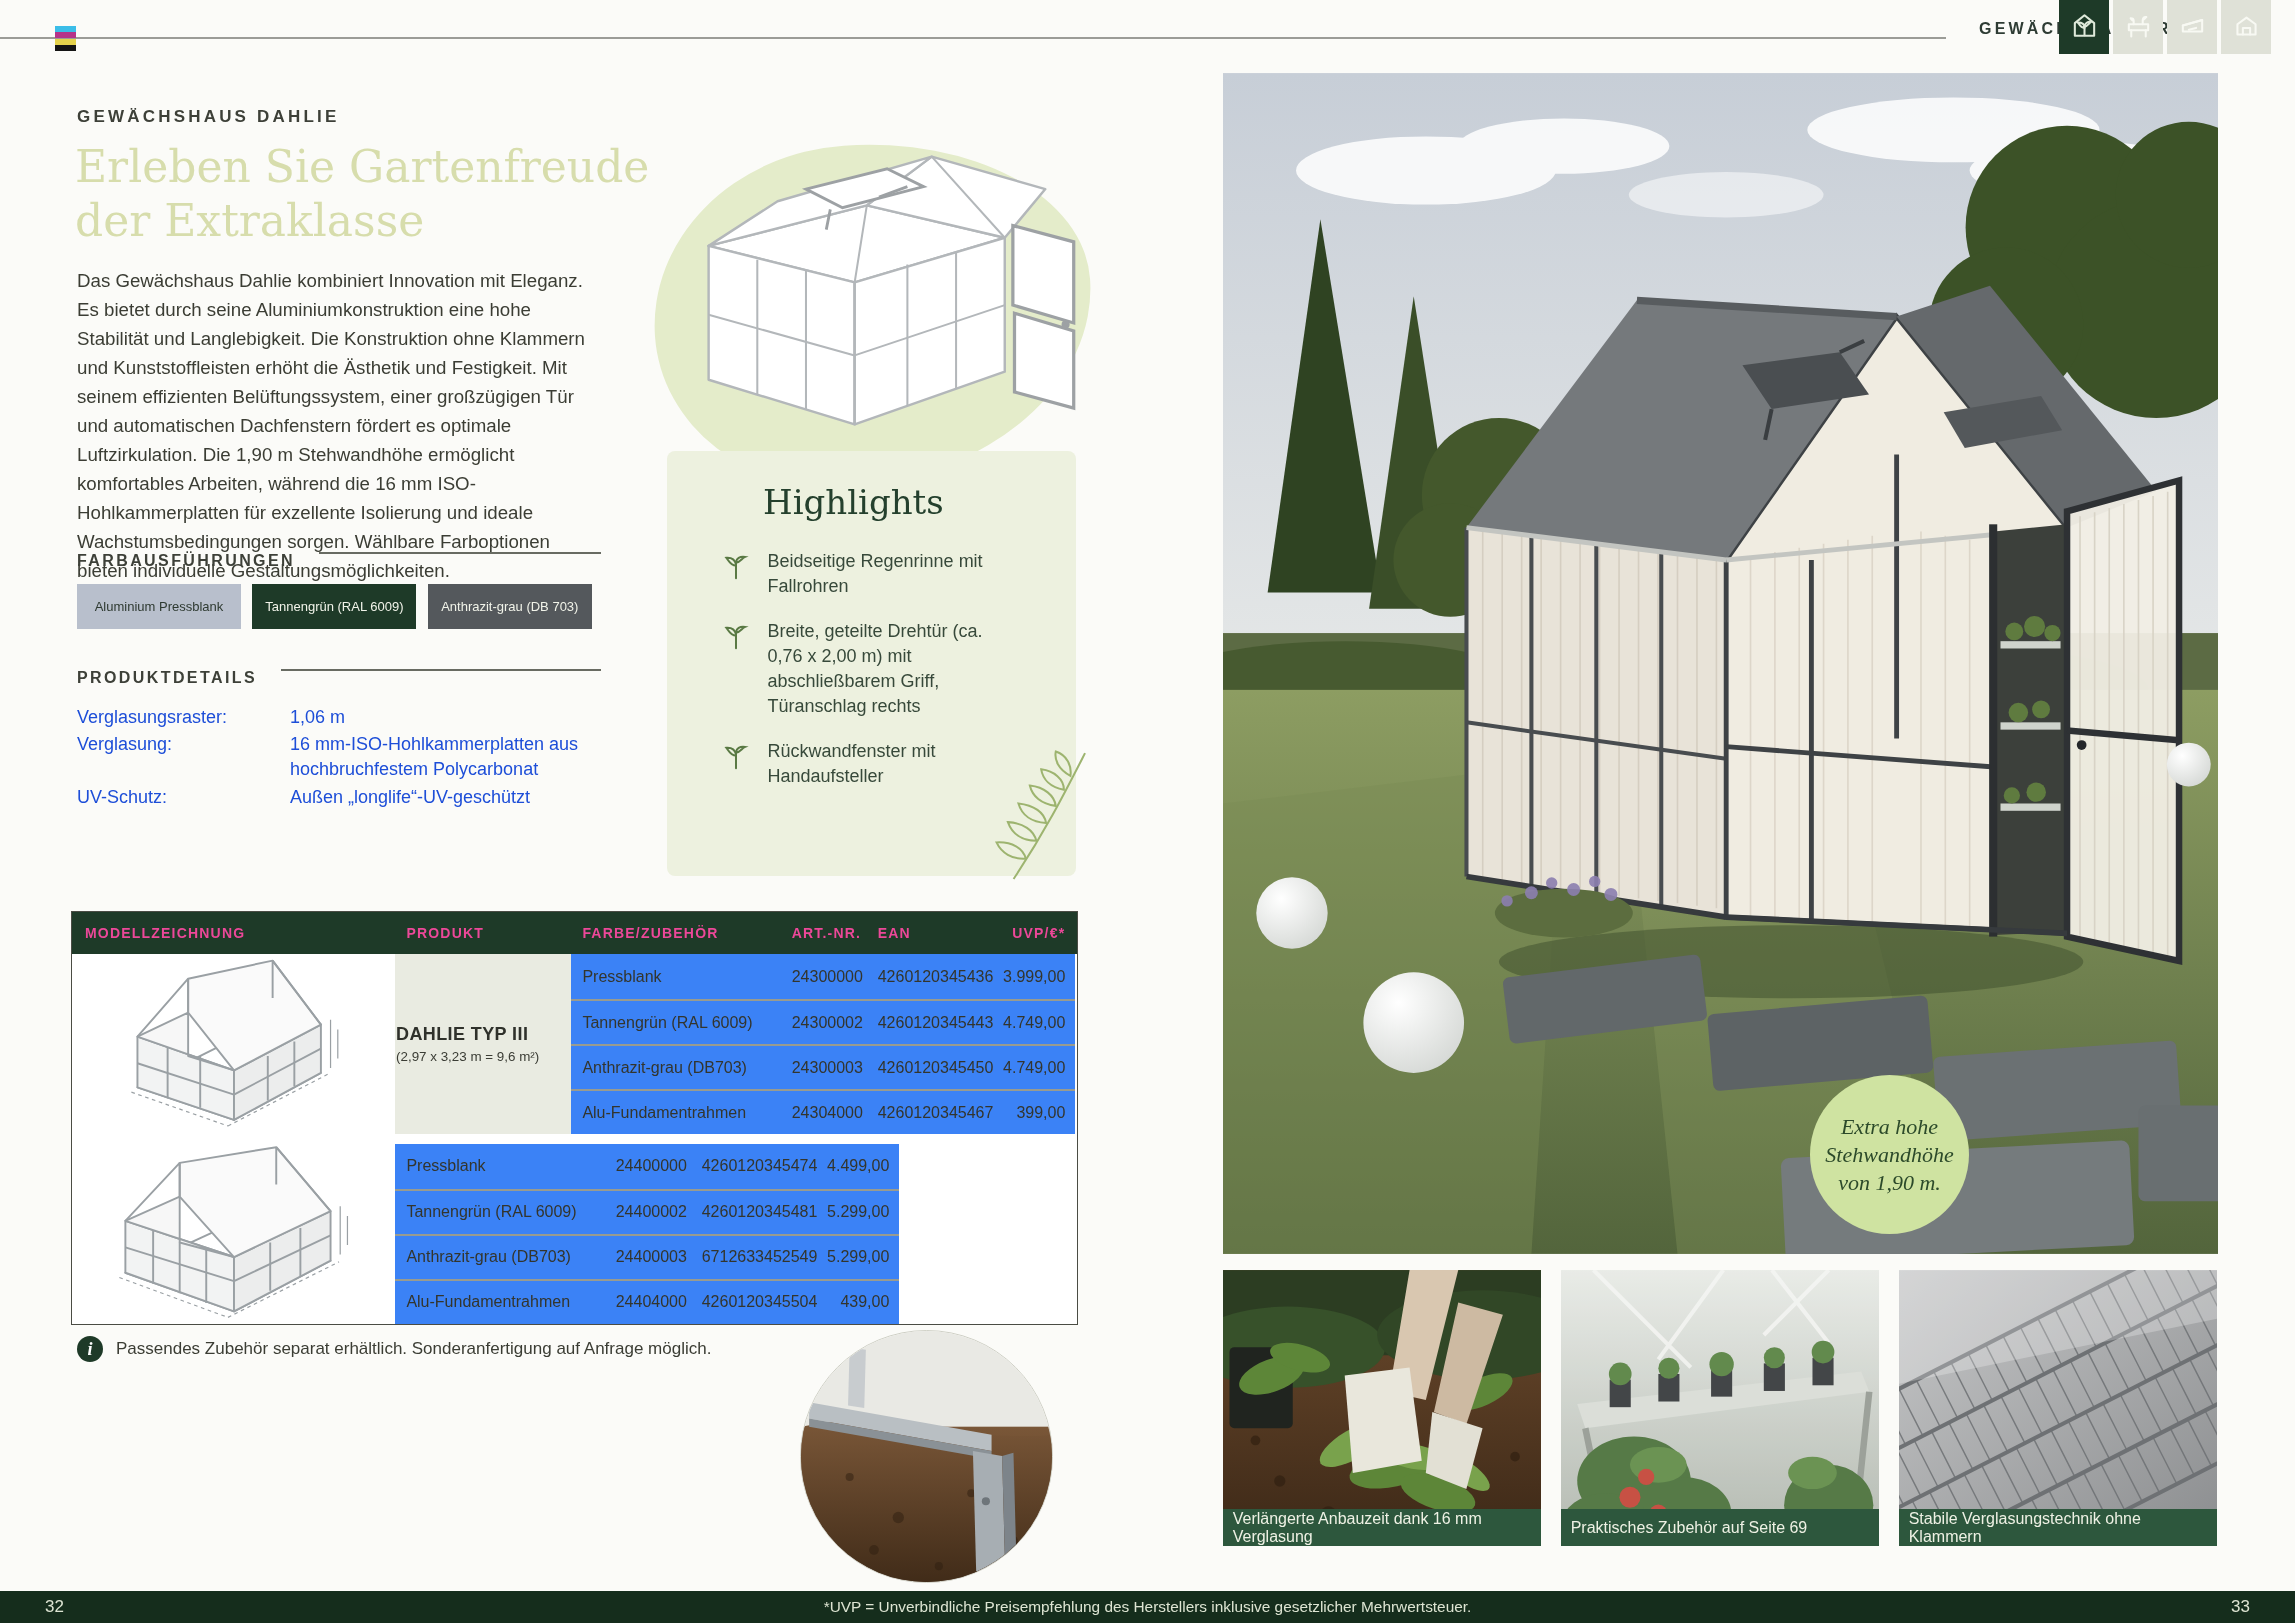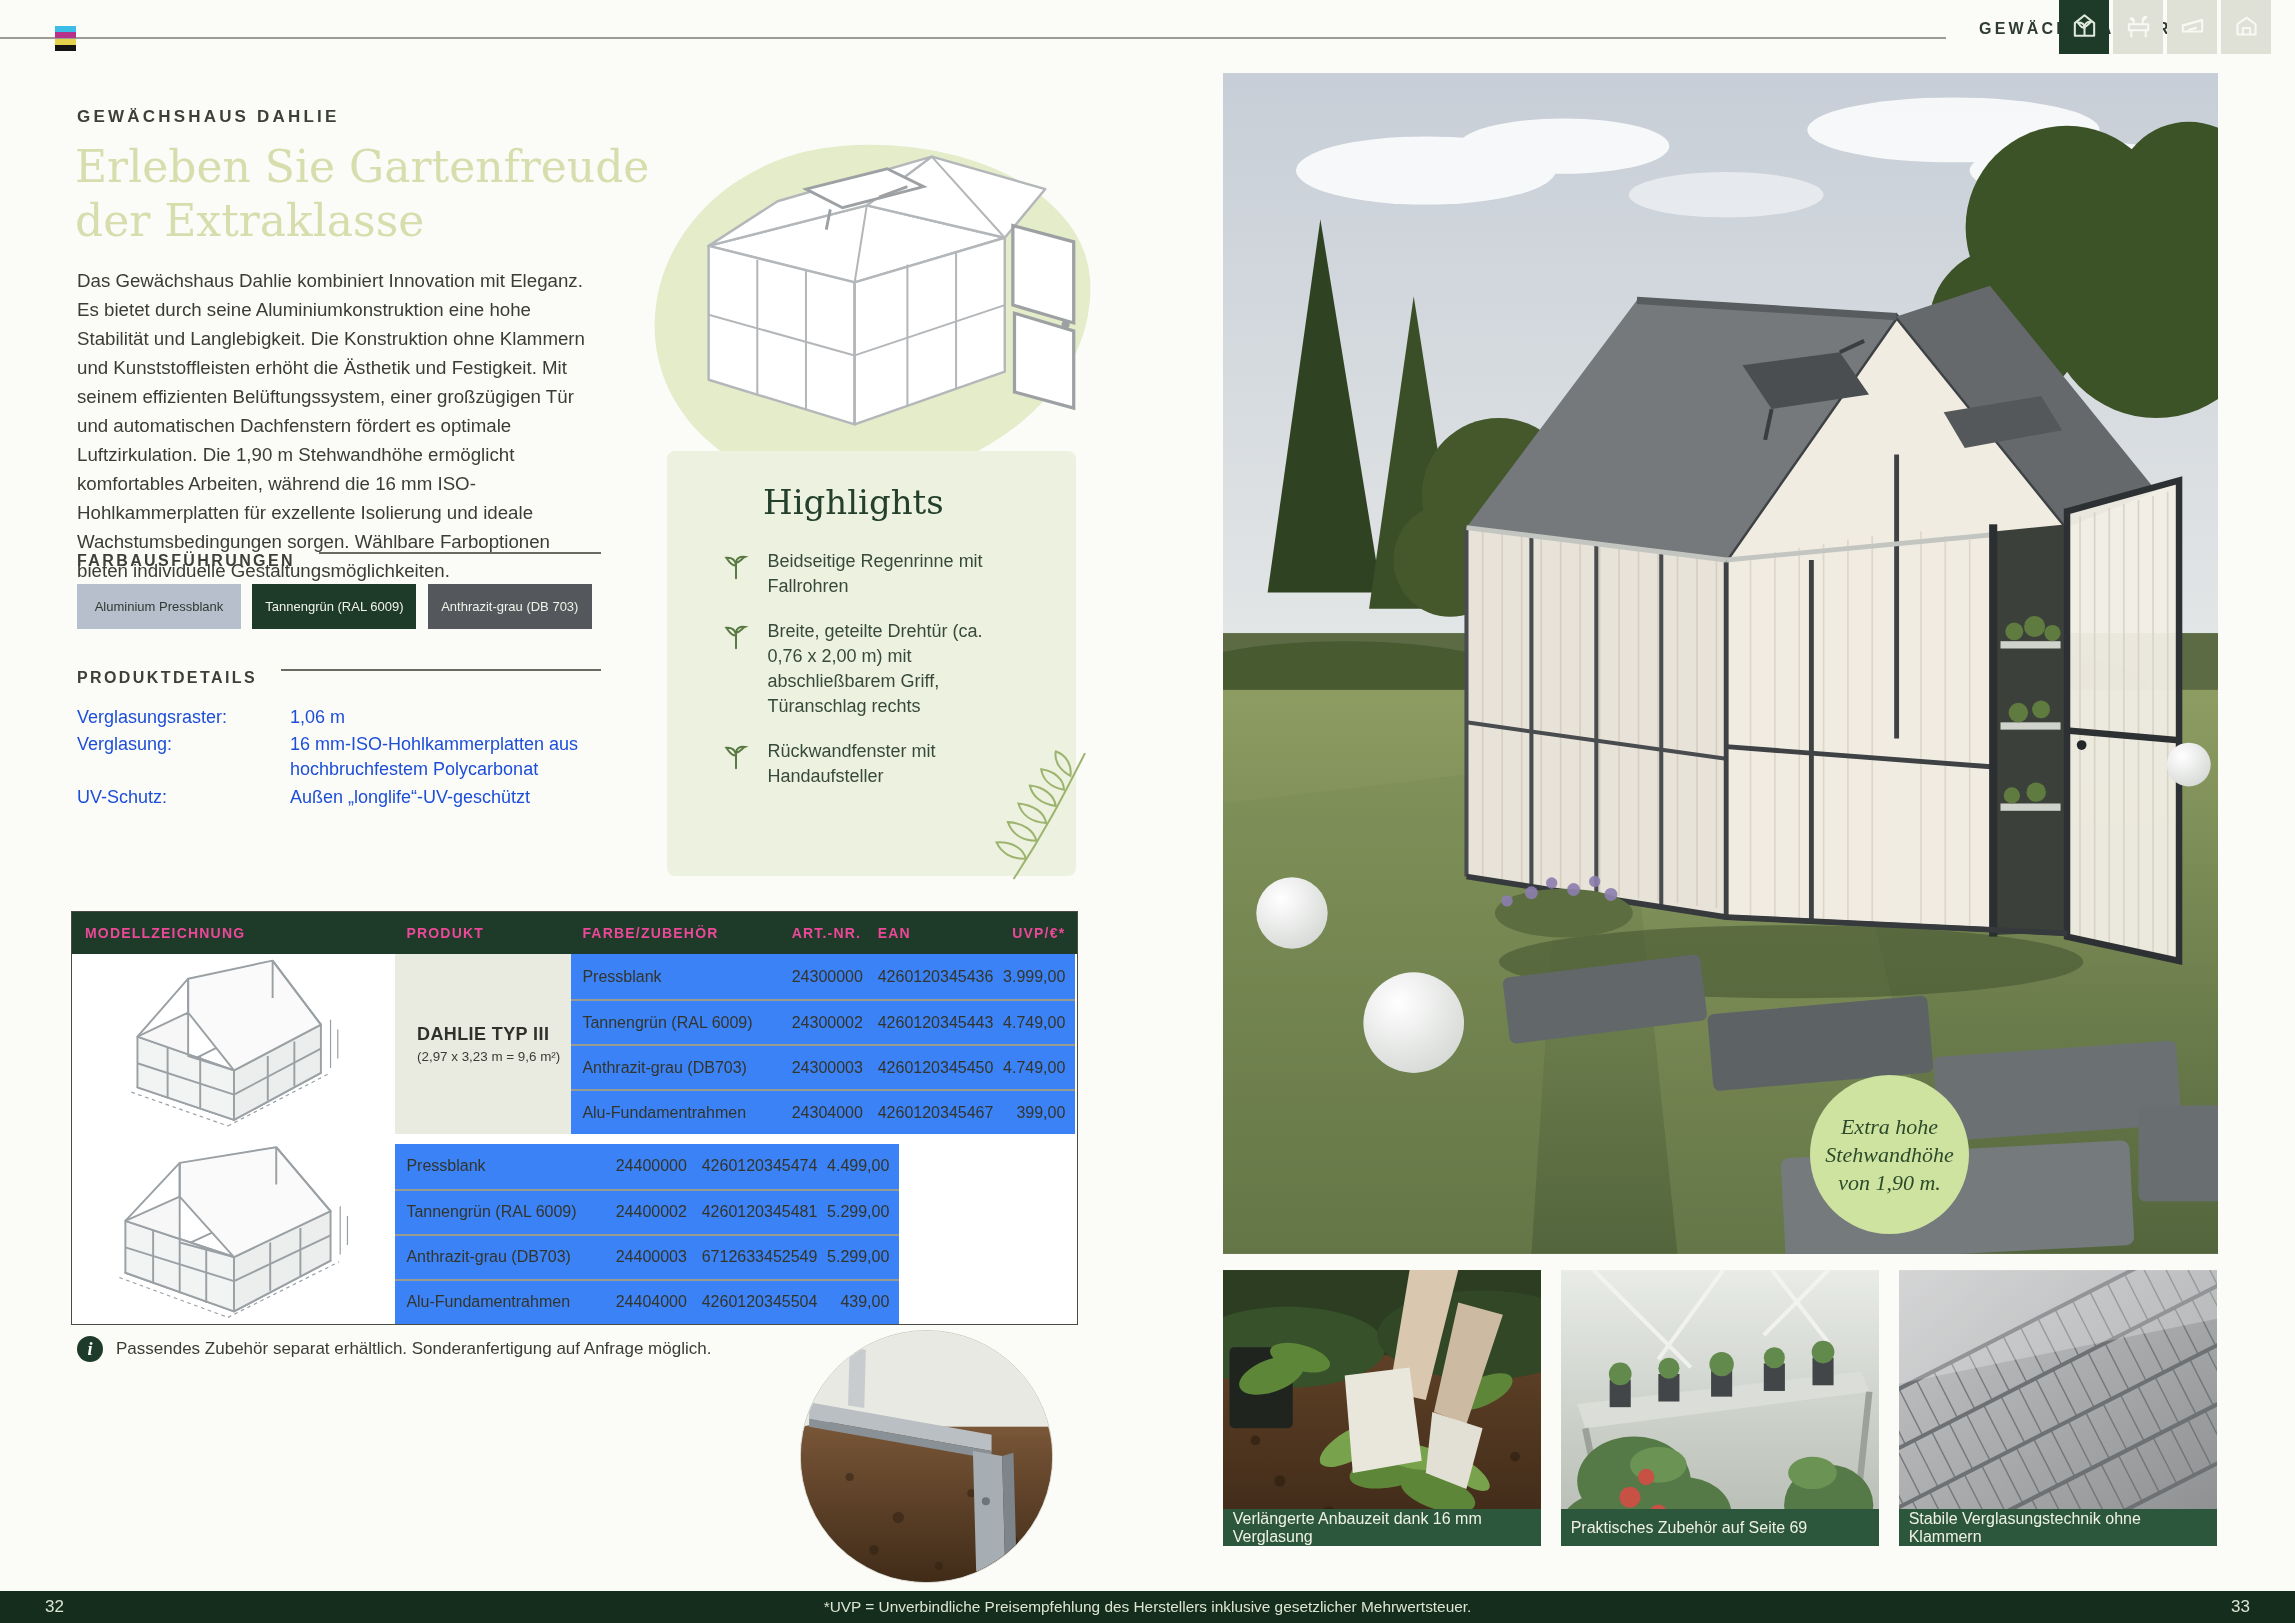--- a/index.html
+++ b/index.html
@@ -65,21 +65,21 @@
   .thead .h1 { width:323px; padding-left:13px; }
   .thead .h2 { width:176px; padding-left:11.4px; }
   .thead .h3 { width:211px; padding-left:11.4px; }
   .thead .h4 { width:86px; padding-left:9.7px; }
   .thead .h5 { width:131px; padding-left:9.7px; }
   .thead .h6 { width:76px; text-align:right; padding-right:9.7px; }
   .tgroup { display:flex; }
   .tgroup + .tgroup { margin-top:9.7px; }
   .model-cell { width:323px; background:#fff; display:flex; align-items:center; justify-content:center; }
   .produkt-cell { width:176px; background:#e9ebe1; display:flex; flex-direction:column;
-    justify-content:center; padding-left:22px; }
+    justify-content:center; padding-left:1px; }
   .produkt-cell .pname { font-size:18px; font-weight:700; color:#2f312b; letter-spacing:0.4px; }
   .produkt-cell .pdims { font-size:13.4px; color:#3b3d35; margin-top:3.2px; }
   .rows { width:504px; display:flex; flex-direction:column; }
   .trow { display:flex; align-items:center; height:45px; background:#3b82f6;
     font-size:16px; color:#33352d; }
   .trow + .trow { border-top:2.4px double #989b90; }
   .c-farbe { width:211px; padding-left:11.4px; }
   .c-art { width:86px; padding-left:9.7px; }
   .c-ean { width:131px; padding-left:9.7px; }
   .c-uvp { width:76px; text-align:right; padding-right:9.7px; }

